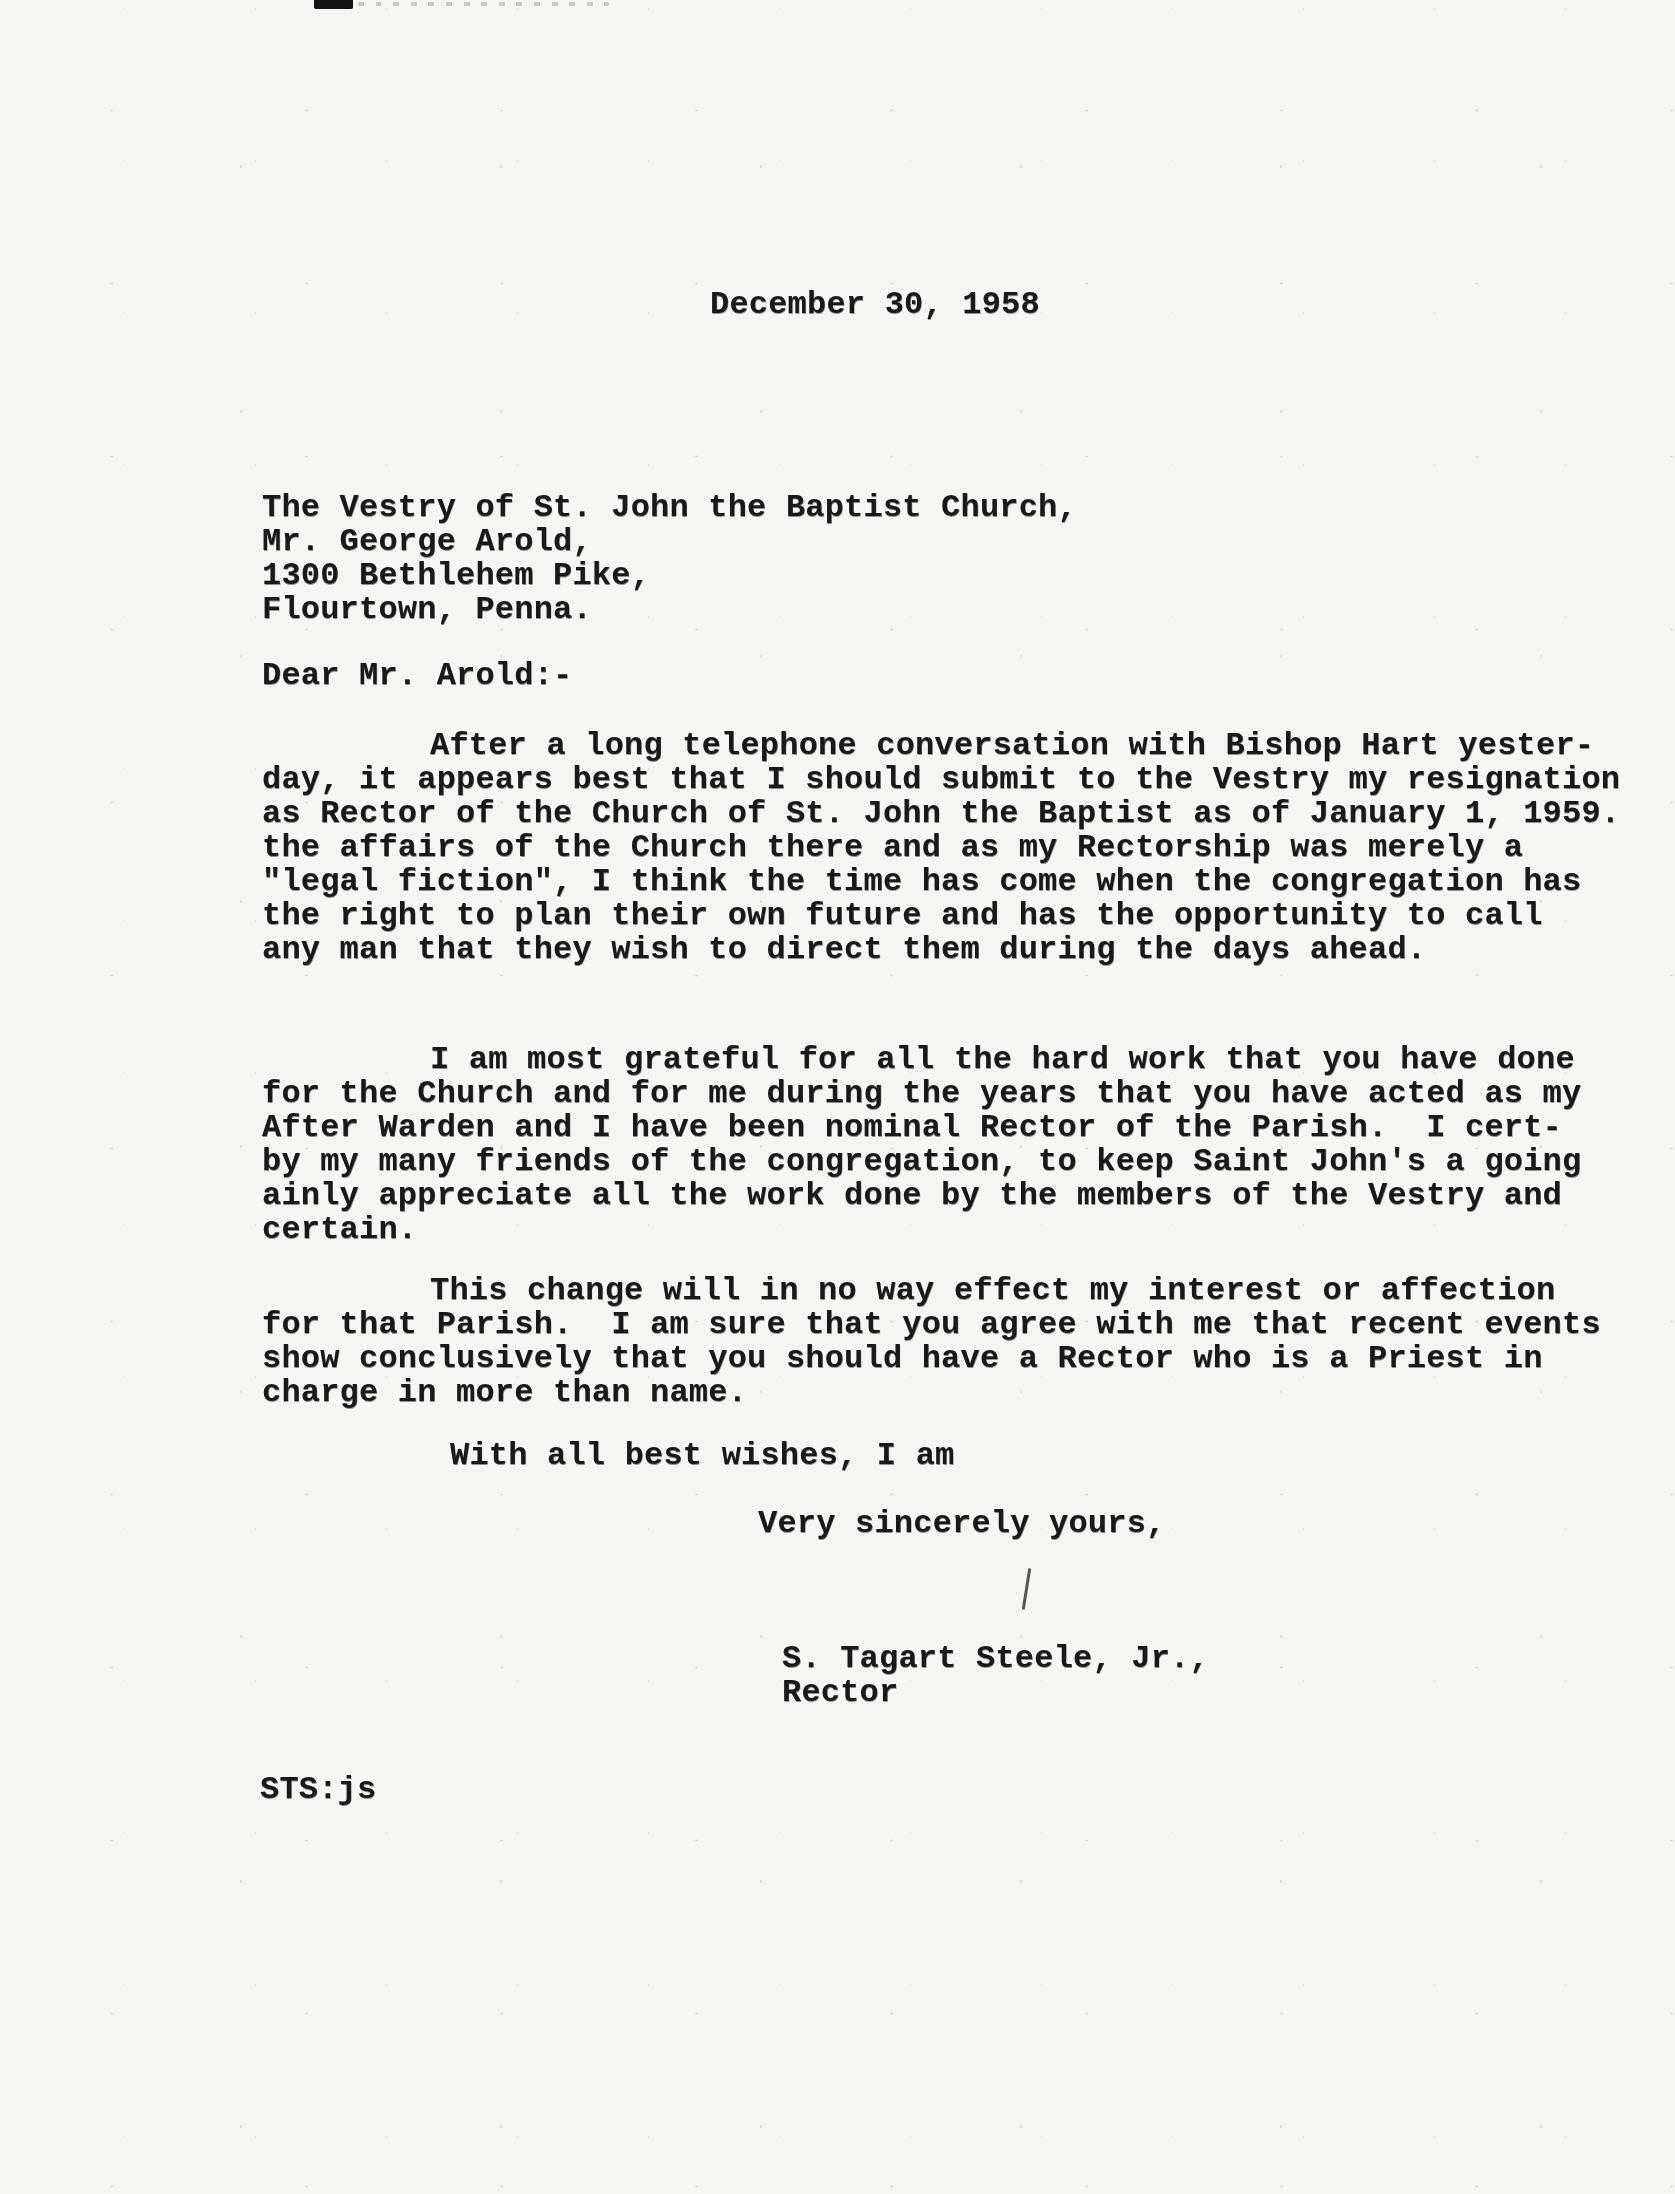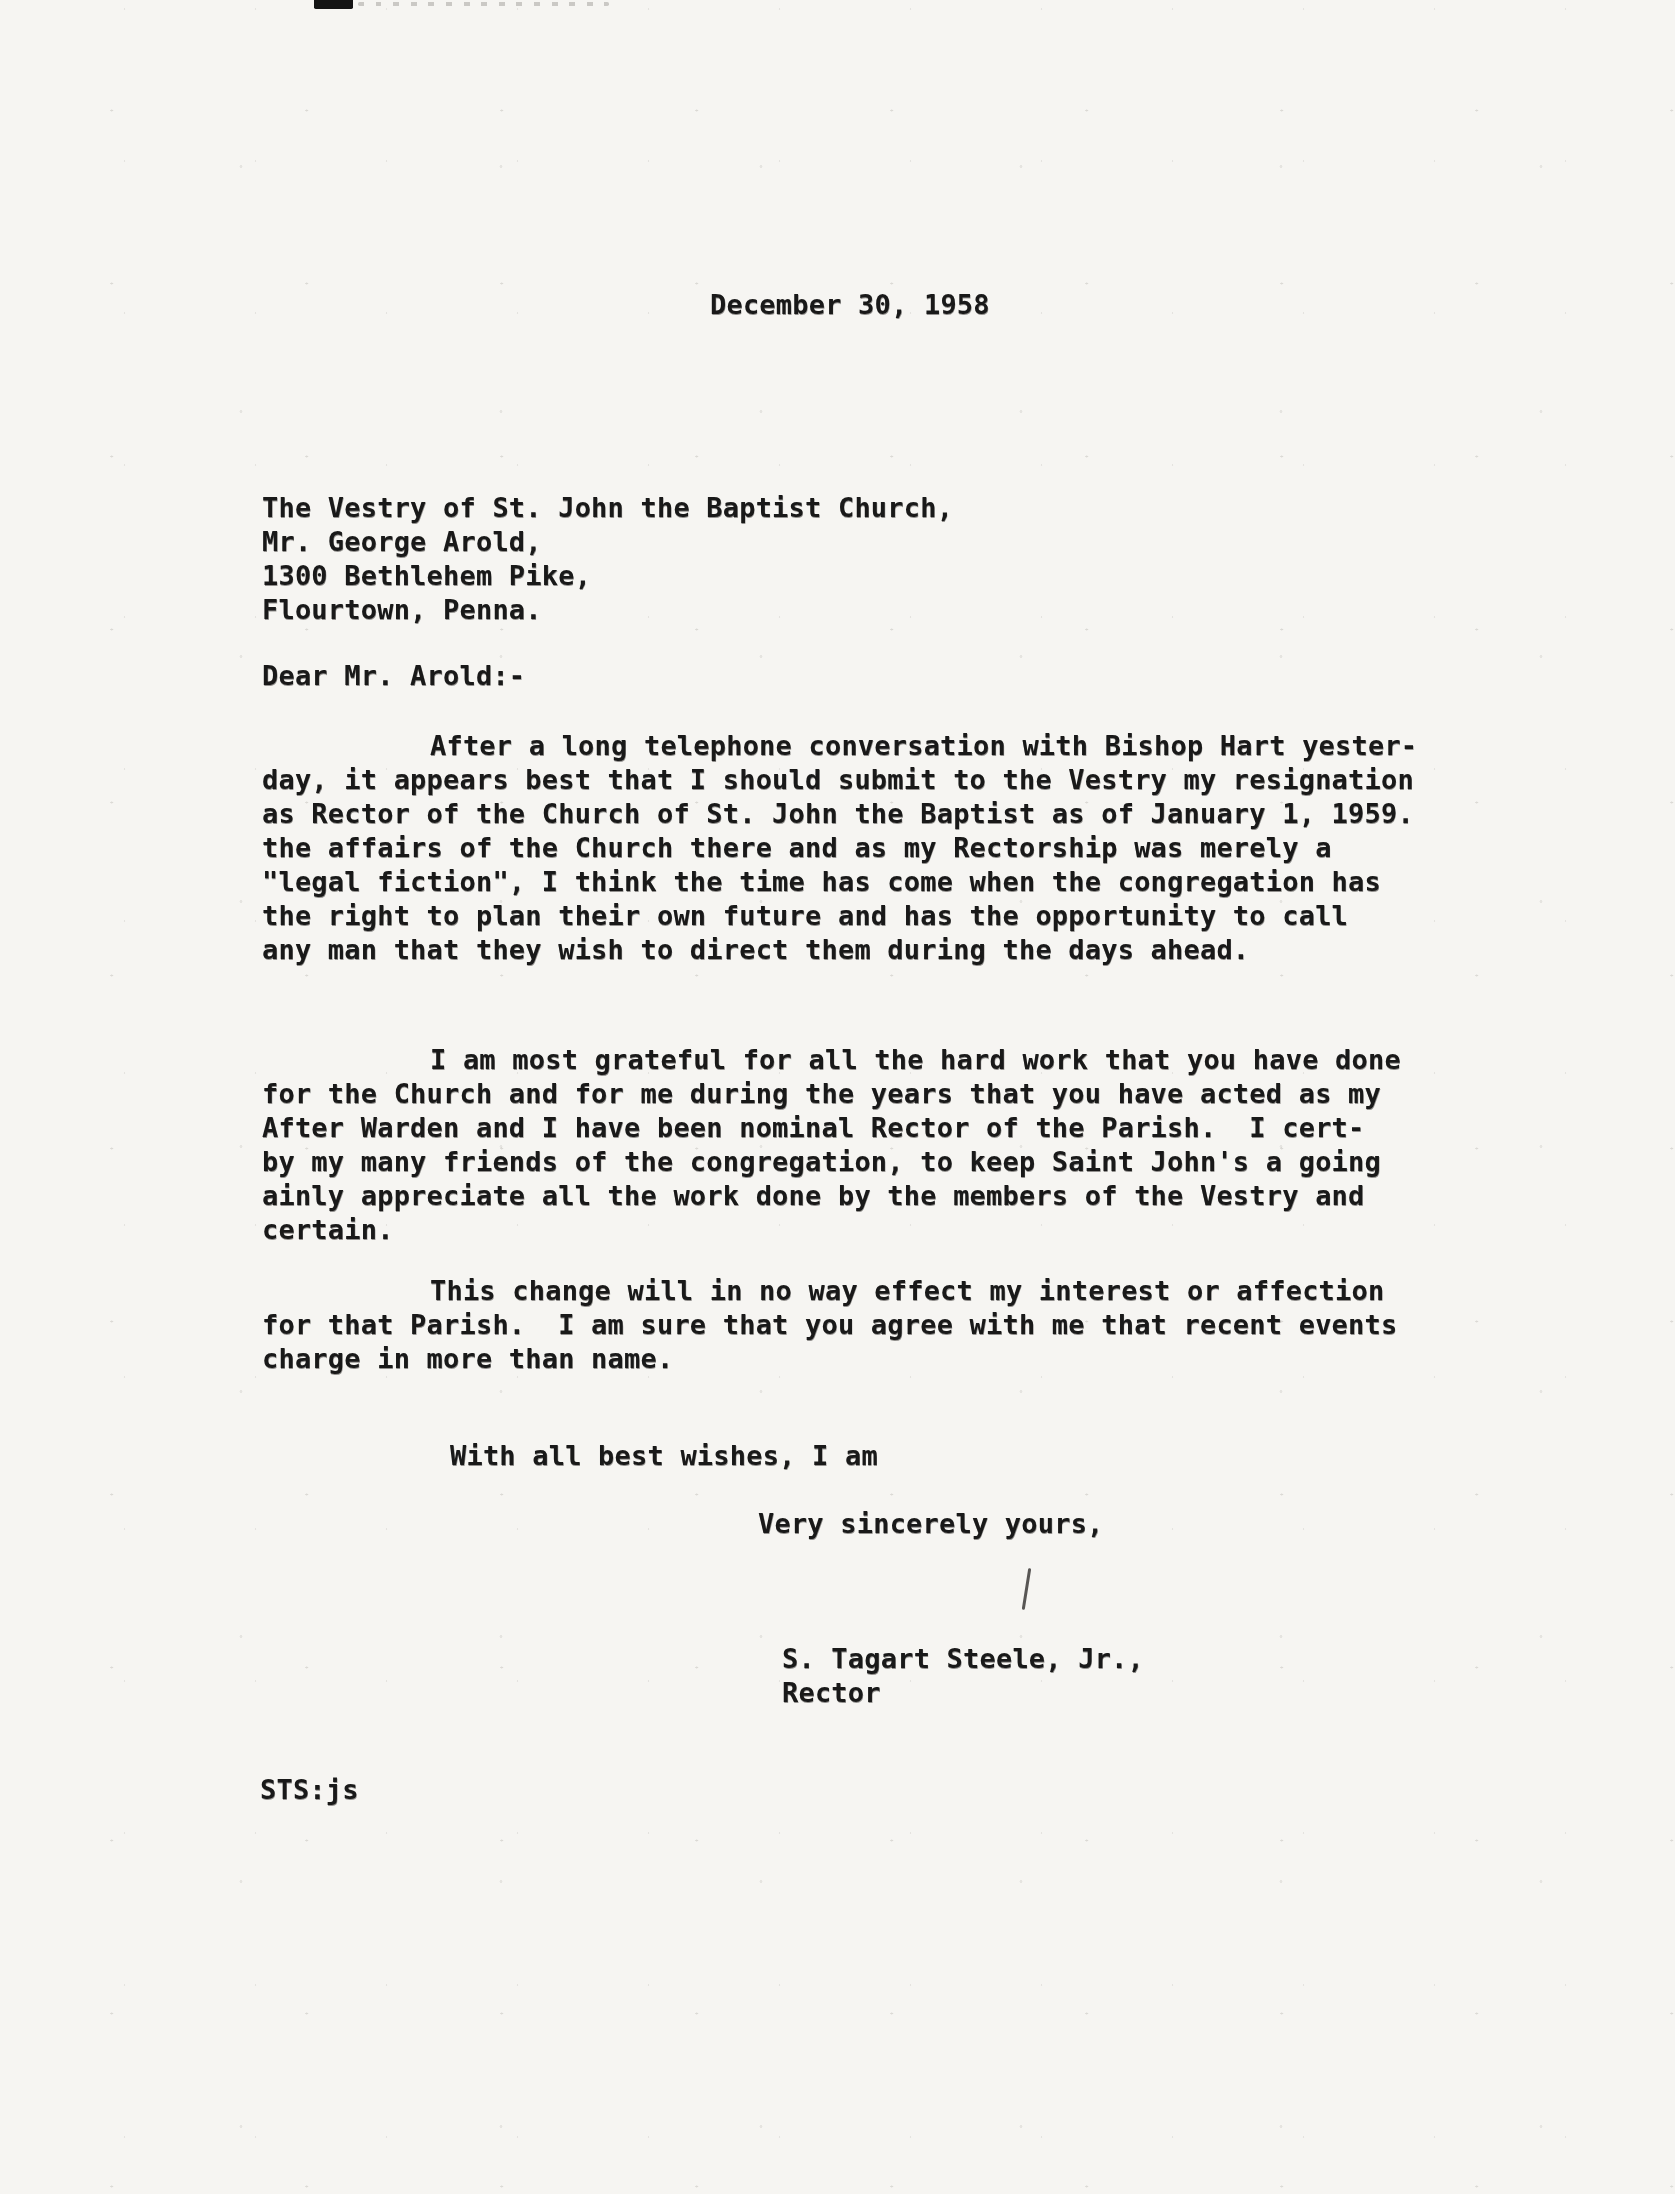--- a/index.html
+++ b/index.html
@@ -20,24 +20,25 @@
       radial-gradient(rgba(80,78,70,0.10) 1.3px, transparent 1.6px);
     background-size: 195px 173px, 131px 152px, 260px 245px;
     background-position: 14.2px 24px, 59px 85px, 111px 44px;
     font-family: "DejaVu Sans Mono", "Liberation Mono", monospace;
     font-weight: bold;
     color: #191919;
     overflow: hidden;
   }
   .txt {
     position: absolute;
-    font-size: 27px;
+    font-size: 32px;
     line-height: 34px;
     letter-spacing: 0.2px;
     text-shadow: 0.4px 0.7px 0.6px rgba(25,22,20,0.45);
+    font-family: Liberation Mono, monospace;
   }
   .line { white-space: pre; }
   .indent { padding-left: 168px; }
 
   
   .date-line   { left: 710px;  top: 288px; }
   .address     { left: 262px;  top: 491px; }
   .salutation  { left: 262px;  top: 659px; }
   .para-1      { left: 262px;  top: 729px; }
   .para-2      { left: 262px;  top: 1033px; margin-top: 10px; }
@@ -108,20 +109,21 @@
     <div class="line">for the Church and for me during the years that you have acted as my</div>
     <div class="line">After Warden and I have been nominal Rector of the Parish.  I cert-</div>
     <div class="line">by my many friends of the congregation, to keep Saint John's a going</div>
     <div class="line">ainly appreciate all the work done by the members of the Vestry and</div>
     <div class="line">certain.</div>
   </div>
 
   <div class="txt para-3">
     <div class="line indent">This change will in no way effect my interest or affection</div>
     <div class="line">for that Parish.  I am sure that you agree with me that recent events</div>
+    <div class="line">show conclusively that you should have a Rector who is a Priest in</div>
     <div class="line">charge in more than name.</div>
   </div>
 
   <div class="txt pre-closing line">With all best wishes, I am</div>
 
   <div class="txt closing line">Very sincerely yours,</div>
 
   <div class="stray-mark"></div>
 
   <div class="txt signature">

